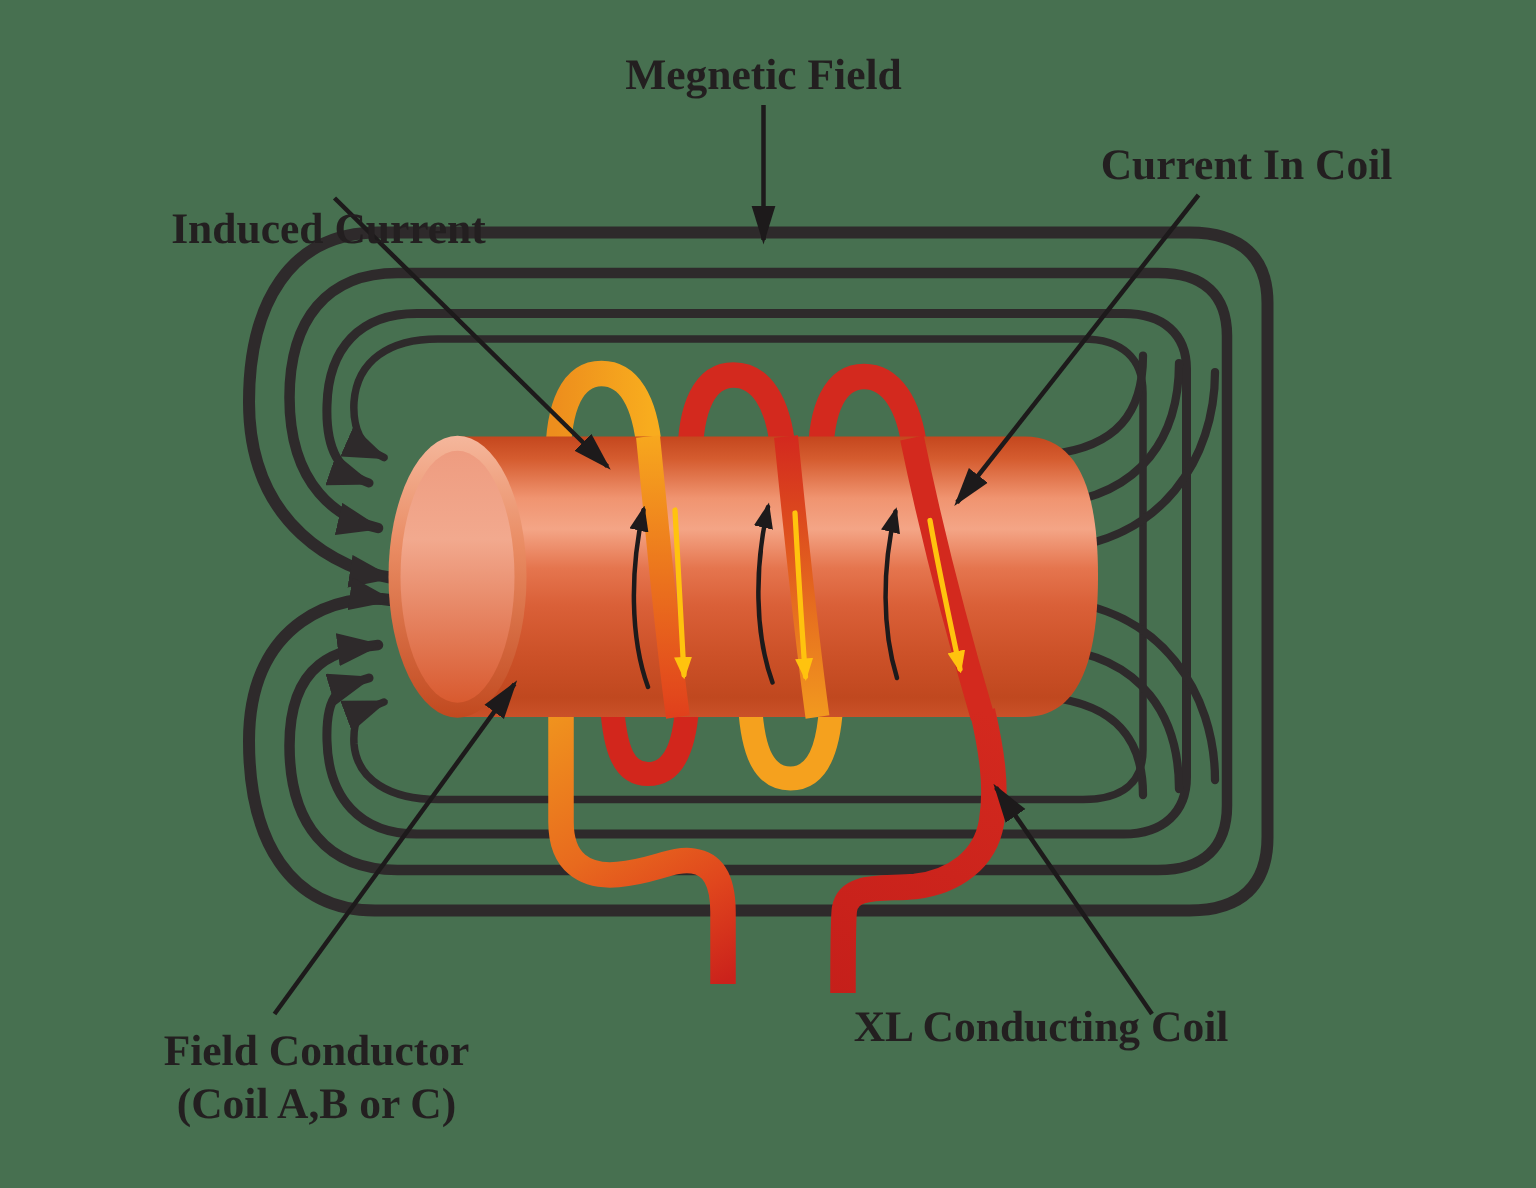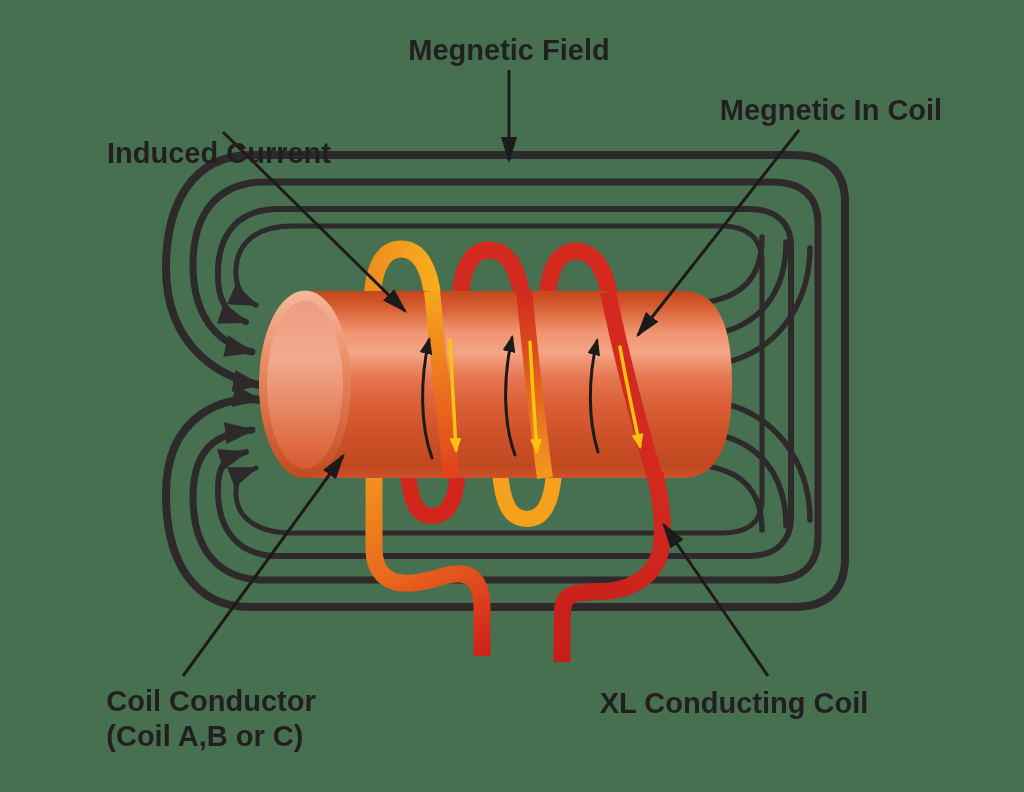--- a/index.html
+++ b/index.html
@@ -12,21 +12,23 @@
   }
   #art{position:absolute;left:0;top:0;}
   .lbl{
     position:absolute;
     transform:translateX(-50%);
     color:var(--text,#231F20);
     font-weight:bold;
     font-size:29px;
     line-height:1.22;
     white-space:nowrap;
+    text-align:center;
     letter-spacing:0px;
+    font-family:Liberation Serif, serif;
   }
 </style>
 </head>
 <body>
 
 <div id="stage">
 
   <svg id="art" width="1024" height="792" viewBox="0 0 1024 792">
     <defs>
 
@@ -164,21 +166,21 @@
       <path marker-end="url(#labelArrow)" d="M 799 130 L 638 335"></path>
       <path marker-end="url(#labelArrow)" d="M 183 676 L 343 456"></path>
       <path marker-end="url(#labelArrow)" d="M 768 676 L 664 525"></path>
     </g>
   </svg>
 
   <div class="lbl" style="left:509px;top:33px;">Megnetic Field</div>
 
   <div class="lbl" style="left:219px;top:93px;margin-top:43px;">Induced Current</div>
 
-  <div class="lbl" style="left:831px;top:93px;">Megnetic In Coil</div>
+  <div class="lbl" style="left:831px;top:93px;">Current In Coil</div>
 
   <div class="lbl" style="left:211px;top:684px;">
-    <div>Coil Conductor</div>
+    <div>Field Conductor</div>
     <div>(Coil A,B or C)</div>
   </div>
 
-  <div class="lbl" style="left:694px;top:686px;margin-left:40px;">XL Conducting Coil</div>
+  <div class="lbl" style="left:694px;top:668px;">XL Conducting Coil</div>
 </div>
 
 </body></html>

